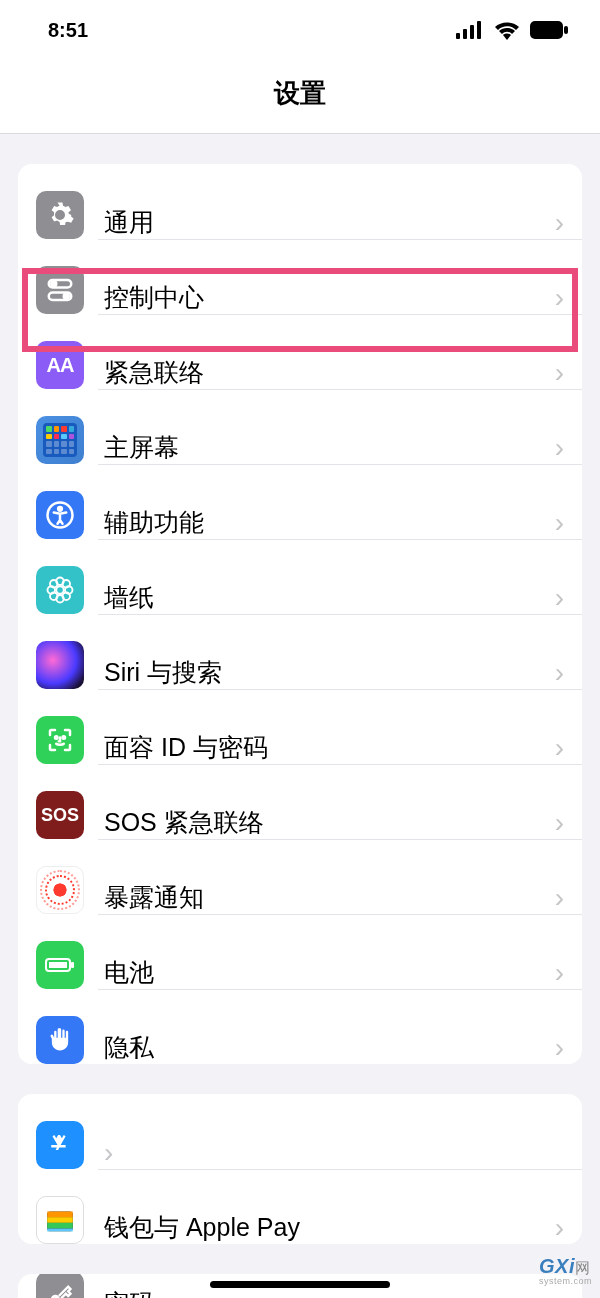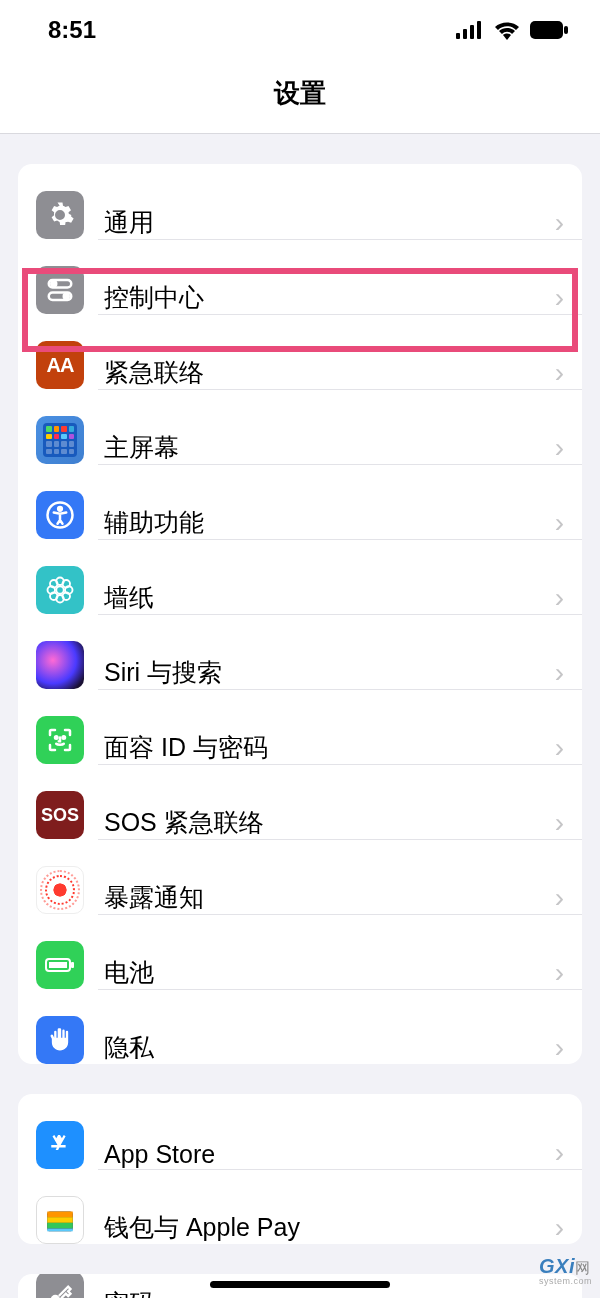--- a/index.html
+++ b/index.html
@@ -1,20 +1,20 @@
 <!DOCTYPE html>
 <html><head>
 <meta charset="utf-8">
 <style>
   * { box-sizing: border-box; margin: 0; padding: 0; }
   html, body { width: 600px; height: 1298px; font-family: -apple-system, "Helvetica Neue", Arial, sans-serif; background: #f2f2f7; color: #000; overflow: hidden; }
   
   
   .status-bar { height: 60px; display: flex; align-items: center; justify-content: space-between; padding: 0 32px 0 48px; background: #fff; }
-  .status-time { font-size: 24px; font-weight: 600; }
+  .status-time { font-size: 20px; font-weight: 600; }
   .status-right { display: flex; align-items: center; gap: 10px; }
   
   
   .header { background: #fff; text-align: center; padding: 16px 11px 22px; border-bottom: 1px solid #d9d9de; }
   .header-title { font-size: 26px; font-weight: 600; }
   
   
   .group { margin: 30px 18px 0; background: #fff; border-radius: 14px; overflow: hidden; }
   .group:first-of-type { margin-top: 34px; }
   
@@ -33,21 +33,21 @@
   
   
   .watermark { position: absolute; bottom: 12px; right: 8px; font-size: 16px; color: #666; letter-spacing: .5px; }
   .watermark .gx { color: #3a7fbd; font-weight: 600; font-style: italic; font-size: 20px; }
   .watermark .net { color: #888; font-size: 15px; }
   .watermark .sys { font-size: 9px; color: #aaa; display: block; text-align: right; margin-top: -2px; }
   
   
   .ic-general   { background: #8e8e93; }
   .ic-control   { background: #8e8e93; }
-  .ic-display   { background: #c2410c; color:#fff; font-size:20px; font-weight:600; letter-spacing:-1px; }
+  .ic-display   { background: #8b5cf6; color:#fff; font-size:20px; font-weight:600; letter-spacing:-1px; }
   .ic-home      { background: linear-gradient(135deg,#4a90e2,#3f7fd0); }
   .ic-access    { background: #3478f6; }
   .ic-wall      { background: #33c2c7; }
   .ic-siri      { background: radial-gradient(circle at 35% 40%, #ff6ad5, #4a3aff 55%, #1a1033 85%); }
   .ic-faceid    { background: #30d158; }
   .ic-sos       { background: #7f1d1d; color:#fff; font-weight:700; font-size:18px; }
   .ic-exposure  { background: #fff; border:1px solid #eee; }
   .ic-battery   { background: #30d158; }
   .ic-privacy   { background: #3478f6; }
   .ic-appstore  { background: #1e90ff; }
@@ -241,21 +241,20 @@
 </div>
 
 <div class="group">
 
   <div class="row">
     <div class="row-icon ic-appstore">
       <svg width="30" height="30" viewBox="0 0 24 24" fill="#fff">
           <path d="M12 4l1.5 2.5L15 4l1.5 1-4 7h4v2h-5l-1 2h-2l1-2H5v-2h5L6 5l1.5-1L9 6.5 10.5 4z"></path>
         </svg>
     </div>
-    <span class="row-label">App Store</span>
     <span class="row-chevron">›</span>
   </div>
 
   <div class="row">
     <div class="row-icon ic-wallet">
       <svg width="34" height="34" viewBox="0 0 24 24">
           <rect x="3" y="6" width="18" height="14" rx="2" fill="#333"></rect>
           <rect x="3" y="6" width="18" height="4" fill="#ff9500"></rect>
           <rect x="3" y="10" width="18" height="4" fill="#ffcc00"></rect>
           <rect x="3" y="14" width="18" height="4" fill="#34c759"></rect>

